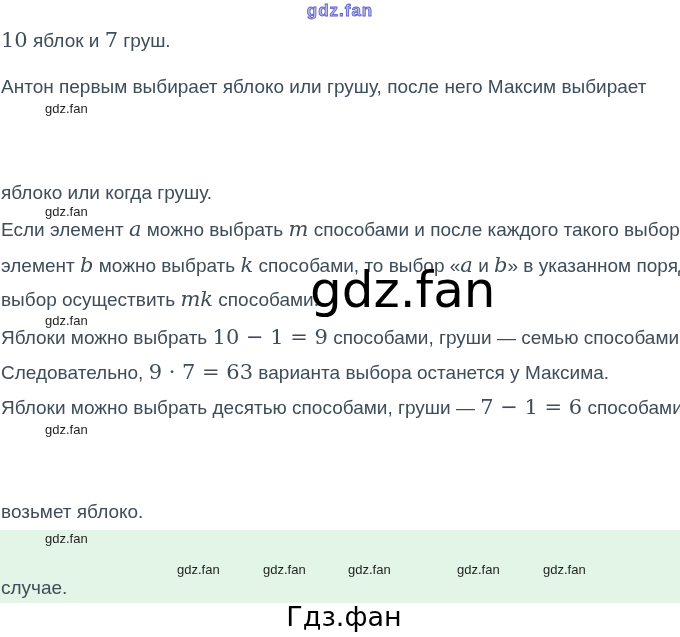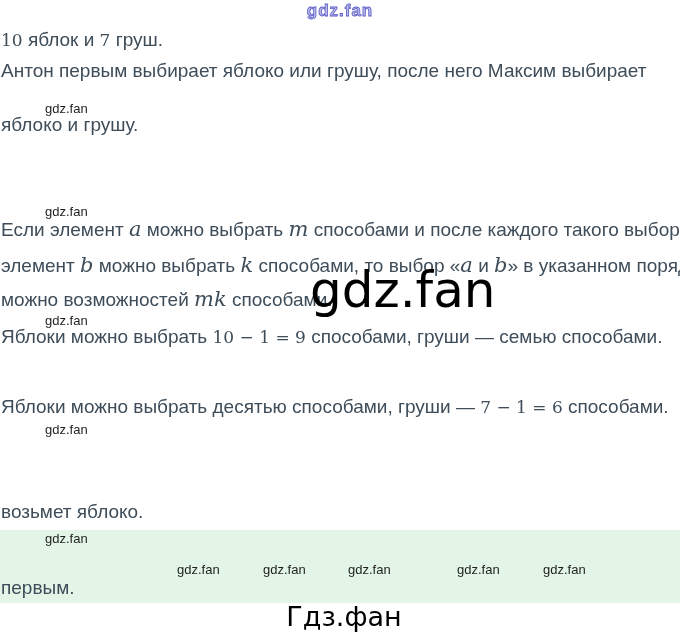--- a/index.html
+++ b/index.html
@@ -1,21 +1,21 @@
 <!DOCTYPE html>
 <html><head>
 <meta charset="utf-8">
 <style>
   html,body{margin:0;padding:0;background:#ffffff;}
   .screen{
     position:relative;width:680px;height:637px;background:#ffffff;overflow:hidden;
     font-family:"Liberation Sans",sans-serif;color:#3e4d59;
   }
   .line{position:absolute;left:1px;font-size:19px;line-height:22px;white-space:pre;}
-  .math{font-family:"DejaVu Serif",serif;font-size:17px;line-height:22px;}
+  .math{font-family:"DejaVu Serif",serif;font-size:21px;line-height:22px;}
   .var{font-family:"DejaVu Serif",serif;font-style:italic;font-size:21px;line-height:22px;}
   .cmp{font-family:"DejaVu Serif",serif;font-size:21px;margin:0 9px;}
   .wm-top{
     position:absolute;top:1px;left:0;right:0;text-align:center;
     font-size:17px;font-weight:bold;letter-spacing:1px;
     color:#b9b9ea;-webkit-text-stroke:0.8px #5c5cc8;
   }
   .wm-small{
     position:absolute;font-size:13px;line-height:13px;color:#1f1f1f;
     font-family:"Liberation Sans",sans-serif;white-space:pre;
@@ -32,57 +32,58 @@
 </style>
 </head>
 <body>
 
 <div class="screen">
 
   <div class="wm-top">gdz.fan</div>
 
   <div class="line" style="top:29px"><span class="math">10</span><span> яблок и </span><span class="math">7</span><span> груш.</span></div>
 
-  <div class="line" style="top:60px">Антон первым выбирает яблоко или грушу, после него Максим выбирает</div>
+  <div class="line" style="top:76px">Антон первым выбирает яблоко или грушу, после него Максим выбирает</div>
 
   <div class="wm-small" style="left:45px;top:102px">gdz.fan</div>
-  <div class="line" style="top:114px">яблоко и грушу.</div>
 
+  <div class="line" style="top:182px">яблоко или когда грушу.</div>
 
   <div class="wm-small" style="left:45px;top:205px">gdz.fan</div>
 
   <div class="line" style="top:218px"><span>Если элемент </span><span class="var">a</span><span> можно выбрать </span><span class="var">m</span><span> способами и после каждого такого выбора</span></div>
 
   <div class="line" style="top:254px"><span>элемент </span><span class="var">b</span><span> можно выбрать </span><span class="var">k</span><span> способами, то выбор «</span><span class="var">a</span><span> и </span><span class="var">b</span><span>» в указанном порядке</span></div>
 
-  <div class="line" style="top:288px"><span>можно возможностей </span><span class="var">mk</span><span> способами.</span></div>
+  <div class="line" style="top:288px"><span>выбор осуществить </span><span class="var">mk</span><span> способами.</span></div>
 
   <div class="wm-big">gdz.fan</div>
 
   <div class="wm-small" style="left:45px;top:314px">gdz.fan</div>
 
   <div class="line" style="top:326px"><span>Яблоки можно выбрать </span><span class="math">10 − 1 = 9</span><span> способами, груши — семью способами.</span></div>
 
+  <div class="line" style="top:361px"><span>Следовательно, </span><span class="math">9 · 7 = 63</span><span> варианта выбора останется у Максима.</span></div>
 
   <div class="line" style="top:396px"><span>Яблоки можно выбрать десятью способами, груши — </span><span class="math">7 − 1 = 6</span><span> способами.</span></div>
 
   <div class="wm-small" style="left:45px;top:423px">gdz.fan</div>
 
 
 
   <div class="line" style="top:501px">возьмет яблоко.</div>
 
   <div class="highlight-box"></div>
 
   <div class="wm-small" style="left:45px;top:532px">gdz.fan</div>
 
 
   <div class="wm-small" style="left:177px;top:563px">gdz.fan</div>
   <div class="wm-small" style="left:263px;top:563px">gdz.fan</div>
   <div class="wm-small" style="left:348px;top:563px">gdz.fan</div>
   <div class="wm-small" style="left:457px;top:563px">gdz.fan</div>
   <div class="wm-small" style="left:543px;top:563px">gdz.fan</div>
 
-  <div class="line" style="top:577px">первым.</div>
+  <div class="line" style="top:577px">случае.</div>
 
   <div class="footer">Гдз.фан</div>
 
 </div>
 
 </body></html>

